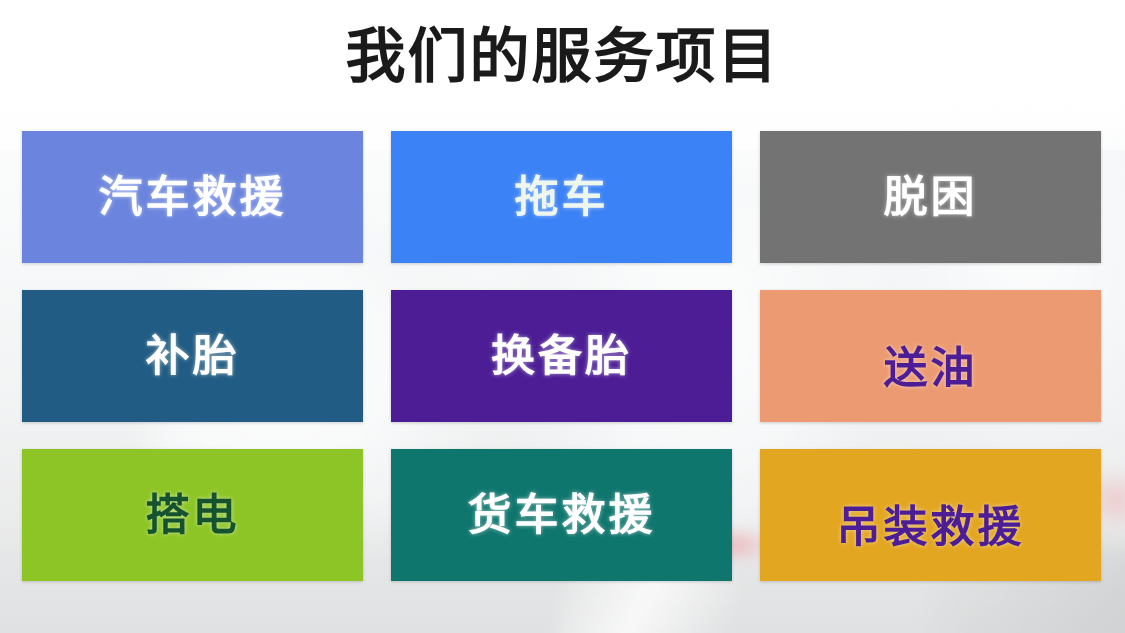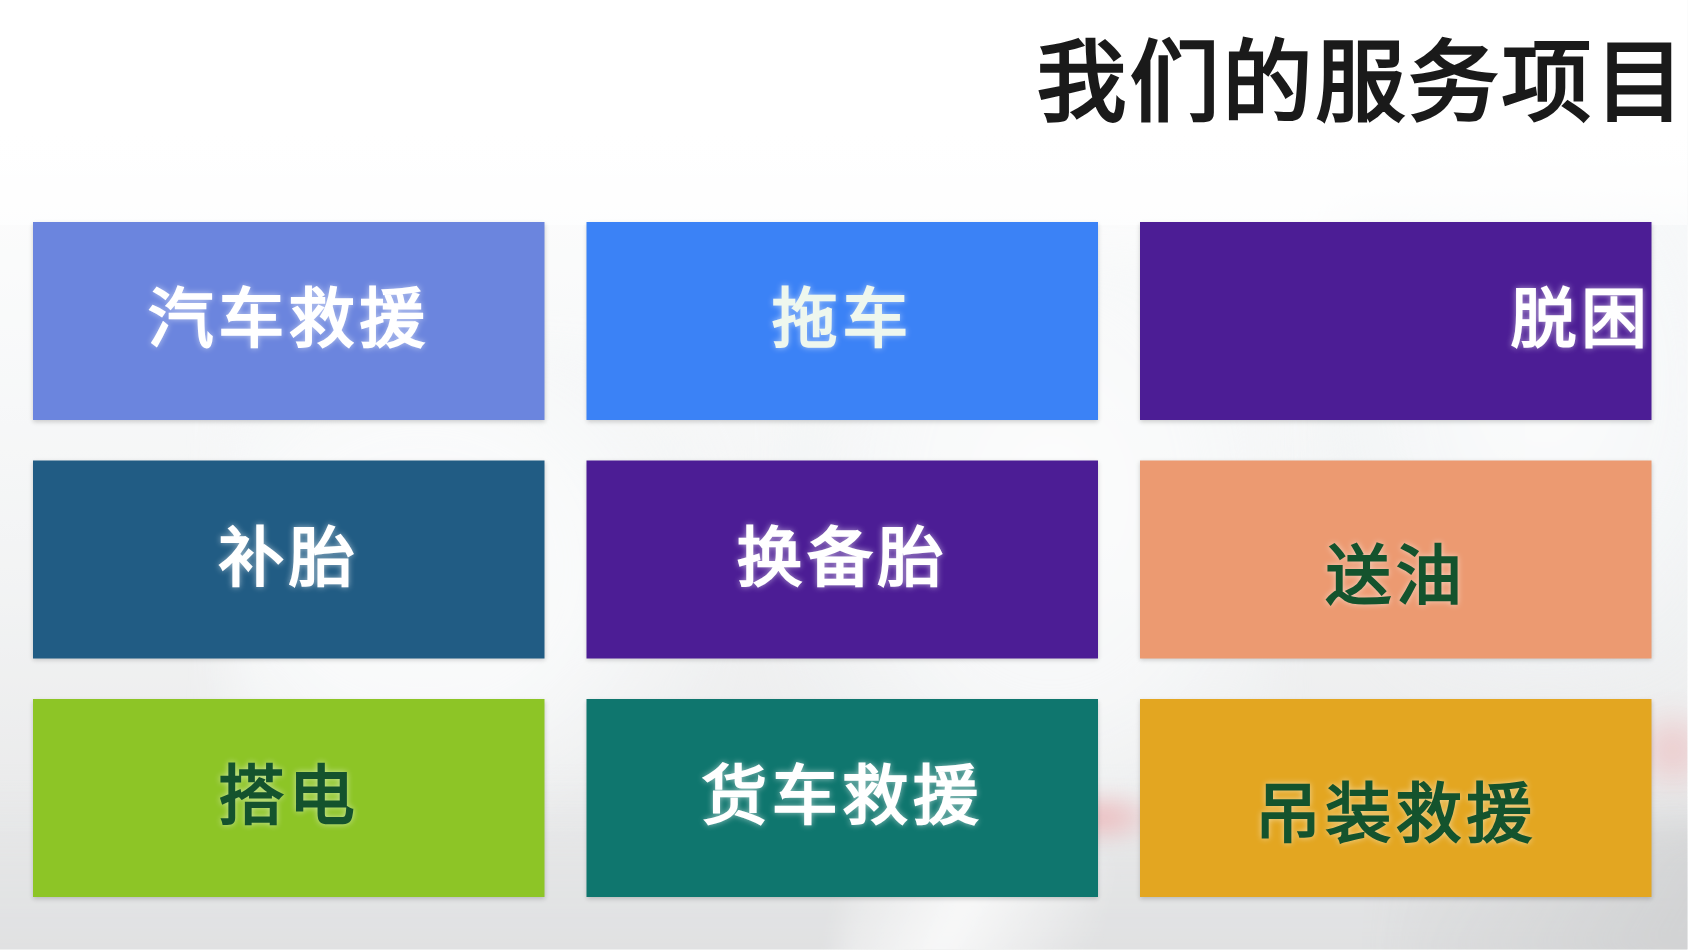--- a/index.html
+++ b/index.html
@@ -82,35 +82,35 @@
   }
   .wash{
     position:absolute; inset:0;
     background:rgba(255,255,255,.42);
   }
 
   
   .title{
     position:absolute;
     left:0; right:0; top:22px;
-    text-align:right;
+    text-align:center;
     font-size:60px;
     line-height:68px;
     font-weight:bold;
     color:#1a1a1a;
     letter-spacing:2px;
     font-family:"DejaVu Sans","Liberation Sans",sans-serif;
     white-space:nowrap;
   }
 
   
   .grid{
     position:absolute;
     left:22px;
-    top:148px;
+    top:131px;
     width:1081px;
     height:450px;
     display:grid;
     grid-template-columns:repeat(3, 341px);
     grid-template-rows:repeat(3, 132px);
     column-gap:28px;
     row-gap:27px;
   }
 
   .tile{
@@ -125,21 +125,21 @@
     font-family:"DejaVu Sans","Liberation Sans",sans-serif;
     font-weight:bold;
     font-size:44px;
     line-height:52px;
     letter-spacing:3px;
     color:#ffffff;
     text-shadow:0 0 4px rgba(255,255,255,.55);
     white-space:nowrap;
     user-select:none;
   }
-  .tile.tone-warm .tile-label{ color:#14532d;margin-top:23px; }
+  .tile.tone-warm .tile-label{ color:#4c1d95;margin-top:23px; }
   .tile.tone-lime .tile-label{ color:#14532d; }
   .tile.tone-green .tile-label{ color:#eef7ee; }
 </style>
 </head>
 <body>
 
 <div id="poster">
 
   <div class="bg-photo">
     <div class="bg-base"></div>
@@ -157,21 +157,21 @@
 
   <h1 class="title">我们的服务项目</h1>
 
   <div class="grid">
       <div class="tile tone-cool" style="background: rgb(107, 133, 222);">
         <span class="tile-label">汽车救援</span>
       </div>
       <div class="tile tone-green" style="background: #3b82f6;">
         <span class="tile-label">拖车</span>
       </div>
-      <div class="tile tone-cool" style="background: #4c1d95; justify-content: flex-end;">
+      <div class="tile tone-cool" style="background: #737373;">
         <span class="tile-label">脱困</span>
       </div>
       <div class="tile tone-cool" style="background: rgb(33, 92, 132);">
         <span class="tile-label">补胎</span>
       </div>
       <div class="tile tone-cool" style="background: #4c1d95;">
         <span class="tile-label">换备胎</span>
       </div>
       <div class="tile tone-warm" style="background: rgb(236, 154, 113);">
         <span class="tile-label">送油</span>

